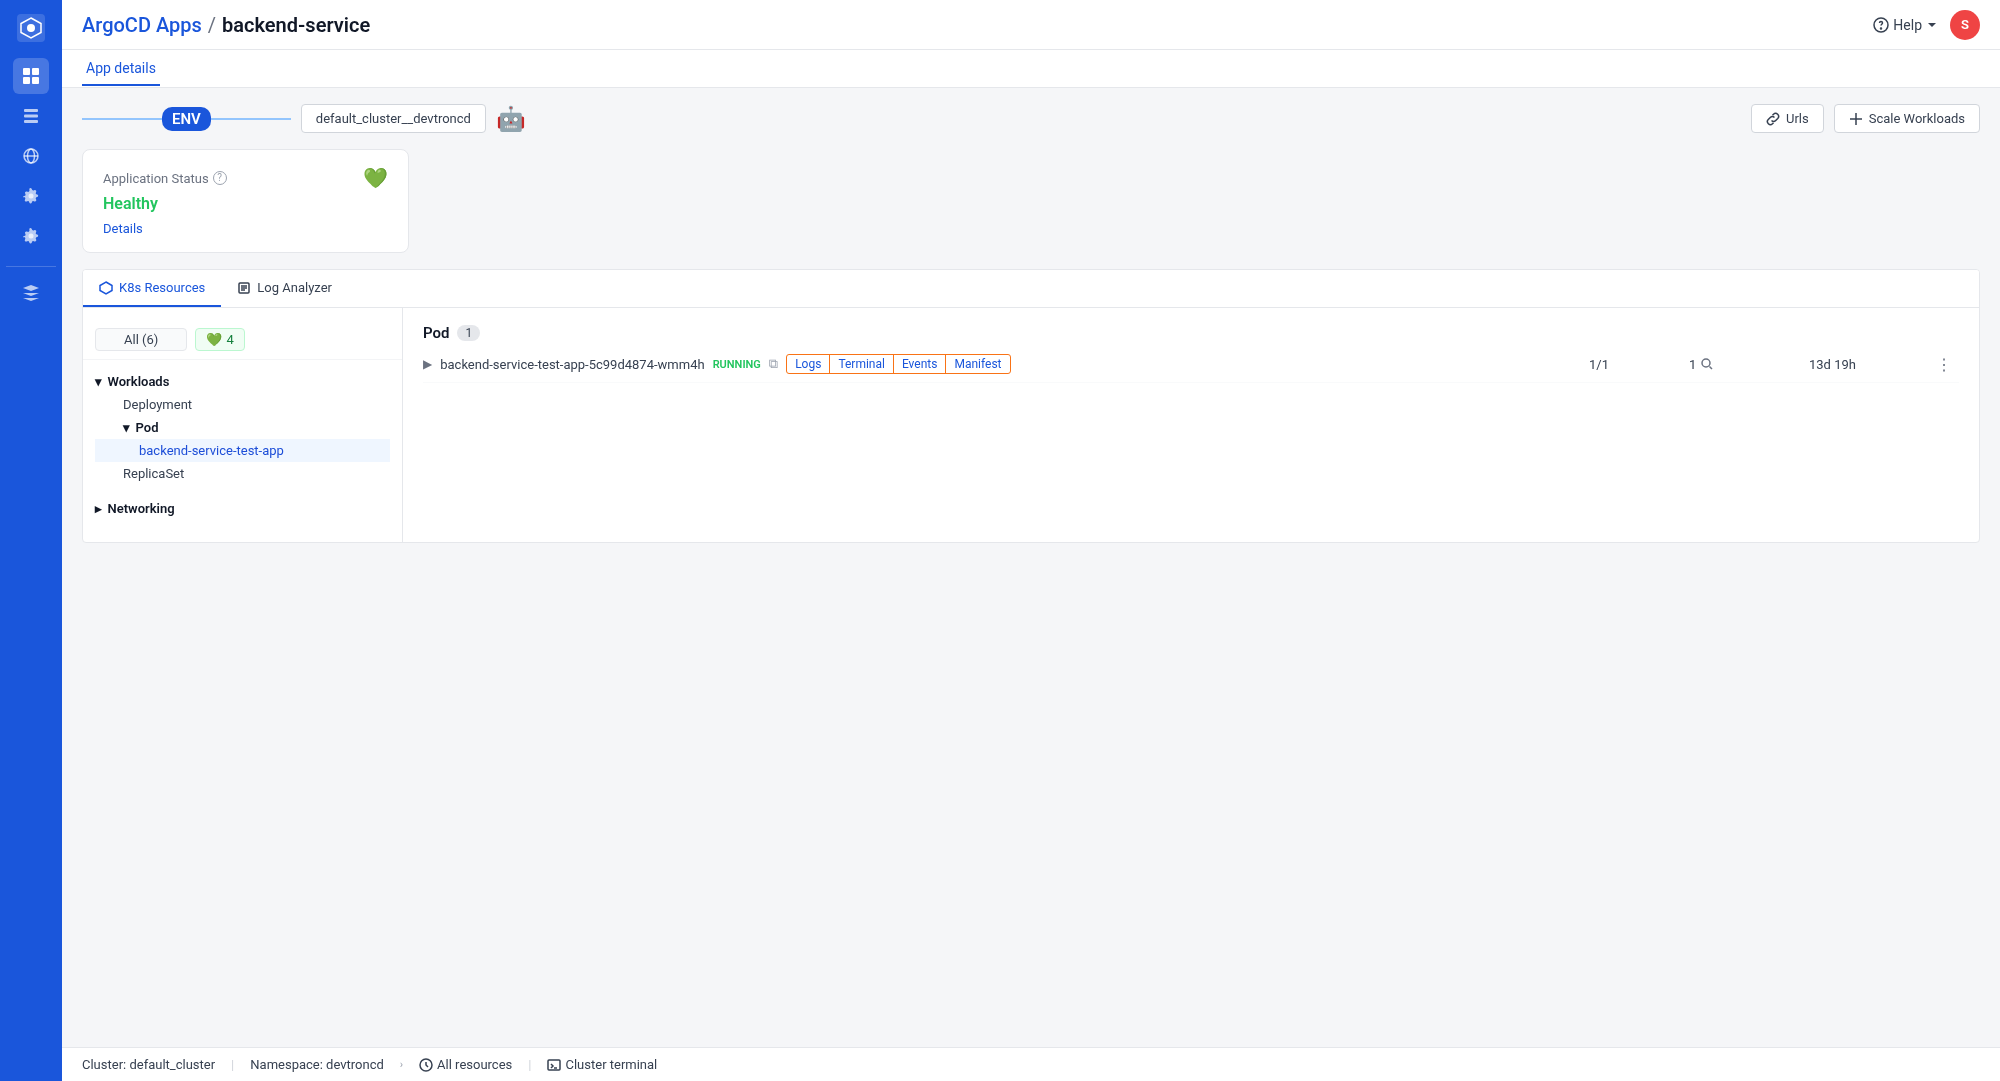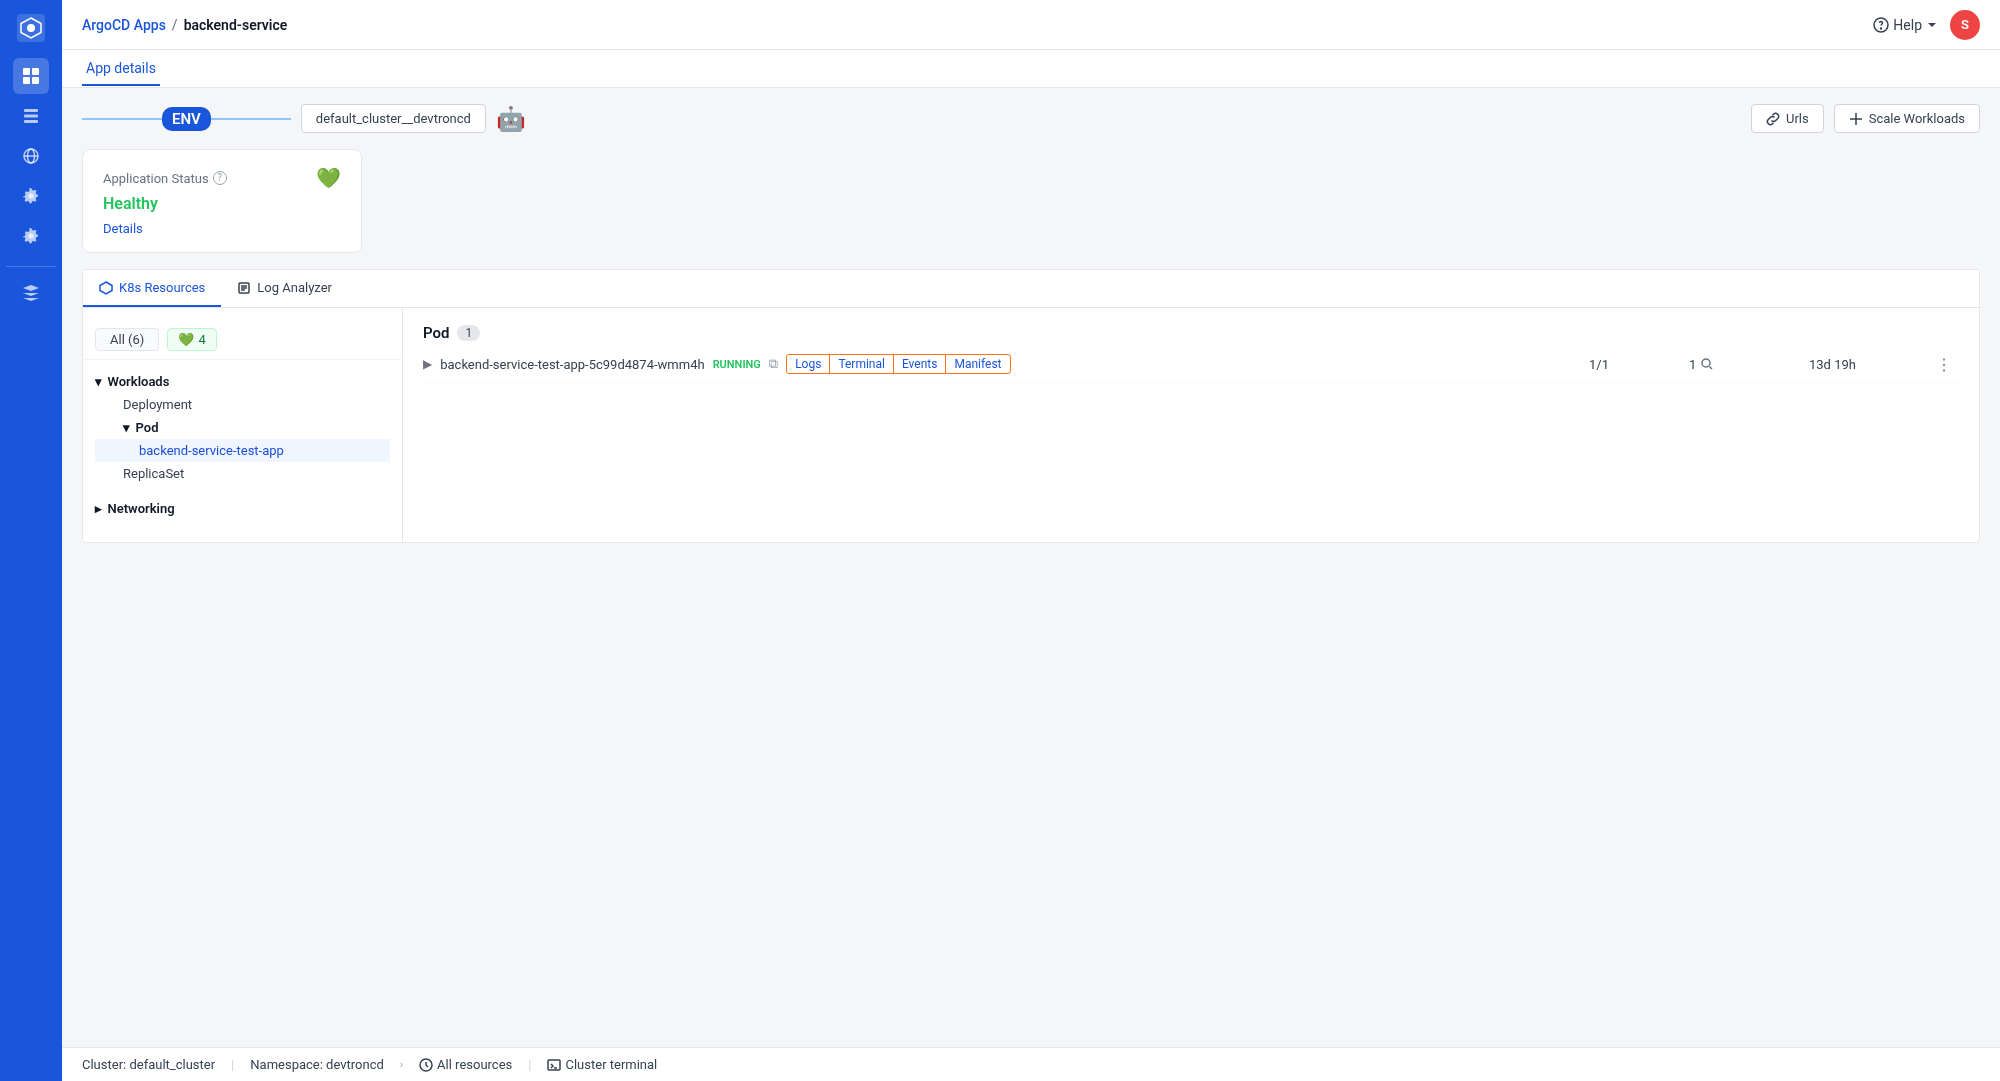--- a/index.html
+++ b/index.html
@@ -5,21 +5,21 @@
     * { box-sizing: border-box; margin: 0; padding: 0; font-family: -apple-system, BlinkMacSystemFont, 'Segoe UI', Roboto, sans-serif; }
     body { display: flex; flex-direction: column; height: 100vh; background: #f5f6f8; overflow: hidden; }
 
     
     .app-wrapper { display: flex; flex: 1; overflow: hidden; }
     .sidebar { width: 62px; background: #1a56db; display: flex; flex-direction: column; align-items: center; padding: 10px 0; flex-shrink: 0; }
     .main-content { flex: 1; display: flex; flex-direction: column; overflow: hidden; }
 
     
     .topbar { background: white; border-bottom: 1px solid #e5e7eb; padding: 0 20px; height: 50px; display: flex; align-items: center; justify-content: space-between; }
-    .topbar-left { display: flex; align-items: center; gap: 6px; font-size: 14px; }
+    .topbar-left { display: flex; align-items: center; gap: 6px; font-size: 20px; }
     .topbar-breadcrumb-app { color: #1a56db; font-weight: 500; cursor: pointer; }
     .topbar-breadcrumb-sep { color: #6b7280; }
     .topbar-breadcrumb-current { color: #111827; font-weight: 600; }
     .topbar-right { display: flex; align-items: center; gap: 12px; }
     .help-btn { display: flex; align-items: center; gap: 4px; color: #374151; font-size: 14px; cursor: pointer; }
     .user-avatar { width: 30px; height: 30px; border-radius: 50%; background: #ef4444; color: white; display: flex; align-items: center; justify-content: center; font-size: 13px; font-weight: 600; cursor: pointer; }
 
     
     .subnav { background: white; border-bottom: 1px solid #e5e7eb; padding: 0 20px; display: flex; align-items: center; height: 38px; }
     .subnav-tab { padding: 8px 4px; font-size: 14px; color: #1a56db; border-bottom: 2px solid #1a56db; cursor: pointer; margin-right: 16px; }
@@ -33,34 +33,34 @@
     .env-line { display: flex; align-items: center; gap: 0; }
     .env-line-left { width: 80px; height: 2px; background: #93c5fd; }
     .env-badge { background: #1a56db; color: white; font-size: 15px; font-weight: 600; padding: 3px 10px; border-radius: 10px; }
     .env-line-right { width: 80px; height: 2px; background: #93c5fd; }
     .cluster-box { border: 1px solid #d1d5db; background: white; border-radius: 4px; padding: 6px 14px; font-size: 13px; color: #374151; }
     .robot-icon { font-size: 24px; }
     .env-bar-right { display: flex; gap: 10px; }
     .urls-btn, .scale-btn { border: 1px solid #d1d5db; background: white; border-radius: 4px; padding: 6px 14px; font-size: 13px; color: #374151; cursor: pointer; display: flex; align-items: center; gap: 6px; }
 
     
-    .status-card { background: white; border: 1px solid #e5e7eb; border-radius: 8px; padding: 16px 20px; width: 280px; }
+    .status-card { background: white; border: 1px solid #e5e7eb; border-radius: 8px; padding: 16px 20px; width: 327px; }
     .status-card-header { display: flex; align-items: center; justify-content: space-between; margin-bottom: 4px; }
     .status-card-title { font-size: 13px; color: #6b7280; display: flex; align-items: center; gap: 4px; }
     .heart-icon { font-size: 20px; color: #22c55e; }
     .status-healthy { color: #22c55e; font-size: 16px; font-weight: 600; margin-bottom: 8px; }
     .details-link { color: #1a56db; font-size: 13px; cursor: pointer; }
 
     
     .k8s-tabs { display: flex; gap: 0; border-bottom: 1px solid #e5e7eb; background: white; }
     .k8s-tab { display: flex; align-items: center; gap: 6px; padding: 10px 16px; font-size: 13px; cursor: pointer; border-bottom: 2px solid transparent; color: #374151; }
     .k8s-tab.active { border-bottom: 2px solid #1a56db; color: #1a56db; }
     .left-panel { width: 320px; border-right: 1px solid #e5e7eb; flex-shrink: 0; padding: 12px 0; }
     .filter-bar { display: flex; align-items: center; gap: 8px; padding: 8px 12px; border-bottom: 1px solid #f3f4f6; }
-    .filter-all { font-size: 13px; color: #374151; background: #f9fafb; border: 1px solid #e5e7eb; border-radius: 4px; padding: 3px 14px; cursor: pointer; }
+    .filter-all { font-size: 13px; color: #374151; background: #f9fafb; border: 1px solid #e5e7eb; border-radius: 4px; padding: 3px 28px; cursor: pointer; }
     .filter-healthy { display: flex; align-items: center; gap: 4px; background: #f0fdf4; border: 1px solid #bbf7d0; border-radius: 4px; padding: 3px 10px; font-size: 13px; color: #15803d; cursor: pointer; }
 
     .tree-section { padding: 4px 0; }
     .tree-group { padding: 6px 12px; }
     .tree-group-header { display: flex; align-items: center; gap: 6px; font-size: 13px; font-weight: 600; color: #111827; cursor: pointer; padding: 4px 0; }
     .tree-item { padding: 4px 12px 4px 28px; font-size: 13px; color: #374151; cursor: pointer; }
     .tree-sub-item { padding: 4px 12px 4px 44px; font-size: 13px; color: #374151; cursor: pointer; }
     .tree-sub-item.selected { background: #eff6ff; color: #1d4ed8; }
     .tree-sub-group-header { display: flex; align-items: center; gap: 6px; font-size: 13px; font-weight: 600; color: #111827; cursor: pointer; padding: 4px 12px 4px 28px; }
 

